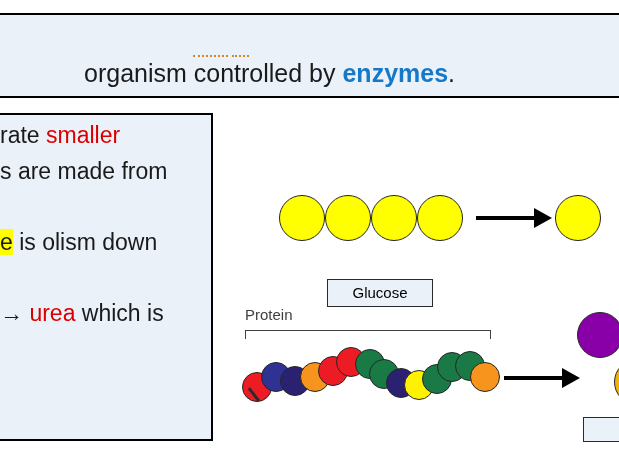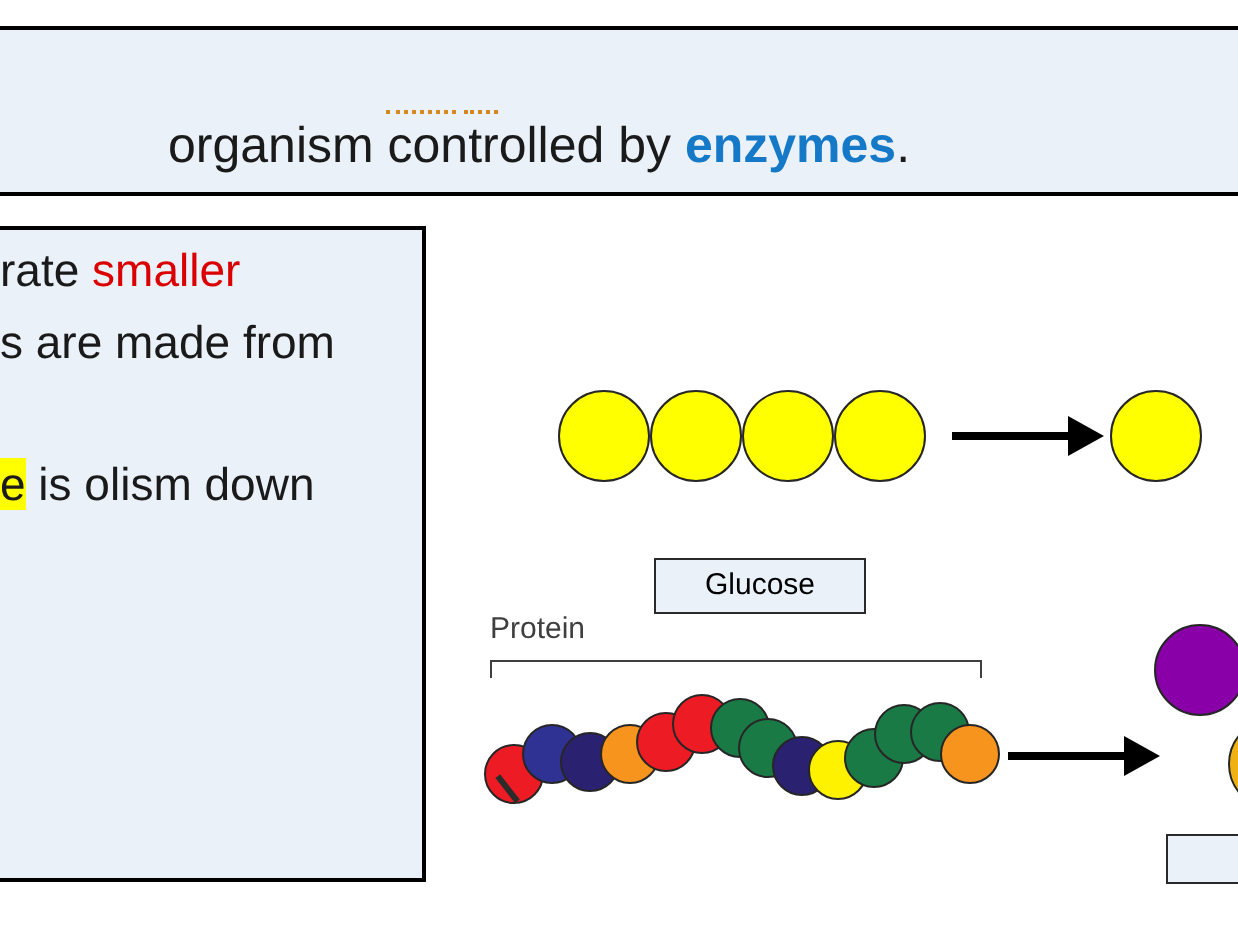--- a/index.html
+++ b/index.html
@@ -60,20 +60,21 @@
 </div>
 <div class="squiggle" id="squiggle1"></div>
 <div class="squiggle" id="squiggle2"></div>
 
 <div class="fillbox" id="notes-box">
   <div class="note-line"><span class="run-plain">rate </span><span class="run-red">smaller</span></div>
   <div class="note-line"><span class="run-plain">s are made from</span></div>
   <div class="note-line">&nbsp;</div>
   <div class="note-line"><span class="run-highlight">e</span><span class="run-plain"> is olism down</span></div>
   <div class="note-line">&nbsp;</div>
+  <div class="note-line"><span class="run-bold">→ </span><span class="run-red">urea</span><span class="run-plain"> which is</span></div>
 </div>
 
 <div id="glucose-layer">
     <div class="circle" style="left: 279px; top: 195px; width: 46px; height: 46px; background: rgb(255, 255, 0);"></div>
     <div class="circle" style="left: 325px; top: 195px; width: 46px; height: 46px; background: rgb(255, 255, 0);"></div>
     <div class="circle" style="left: 371px; top: 195px; width: 46px; height: 46px; background: rgb(255, 255, 0);"></div>
     <div class="circle" style="left: 417px; top: 195px; width: 46px; height: 46px; background: rgb(255, 255, 0);"></div>
     <div class="circle" style="left: 555px; top: 195px; width: 46px; height: 46px; background: rgb(255, 255, 0);"></div>
   </div>
 <svg class="arrow-svg" style="left:474px; top:205px;" width="80" height="26">

